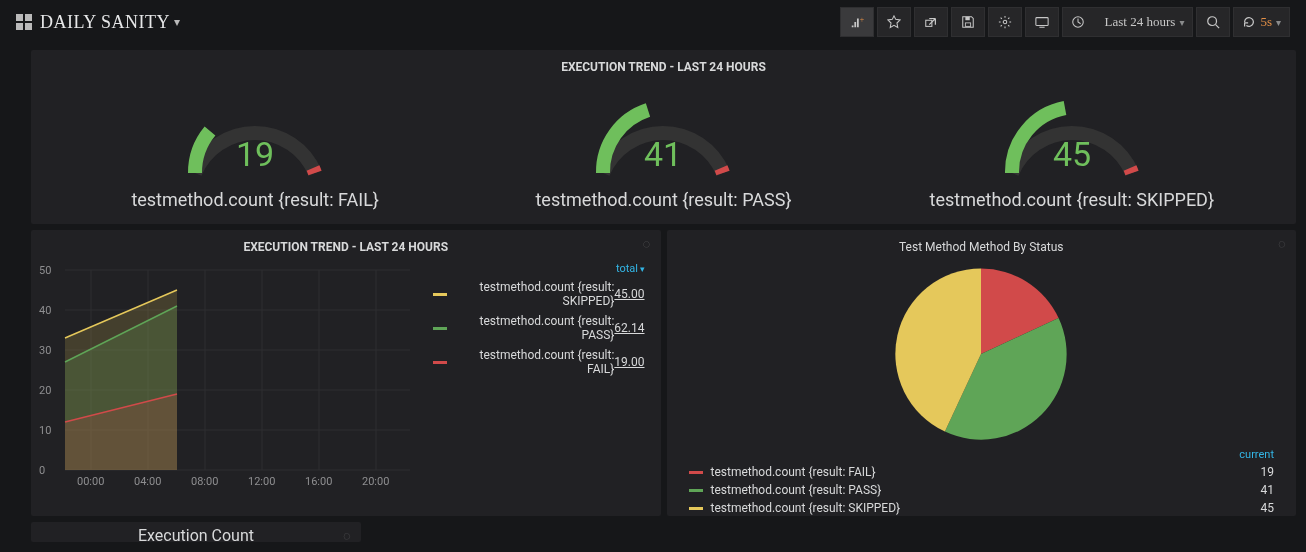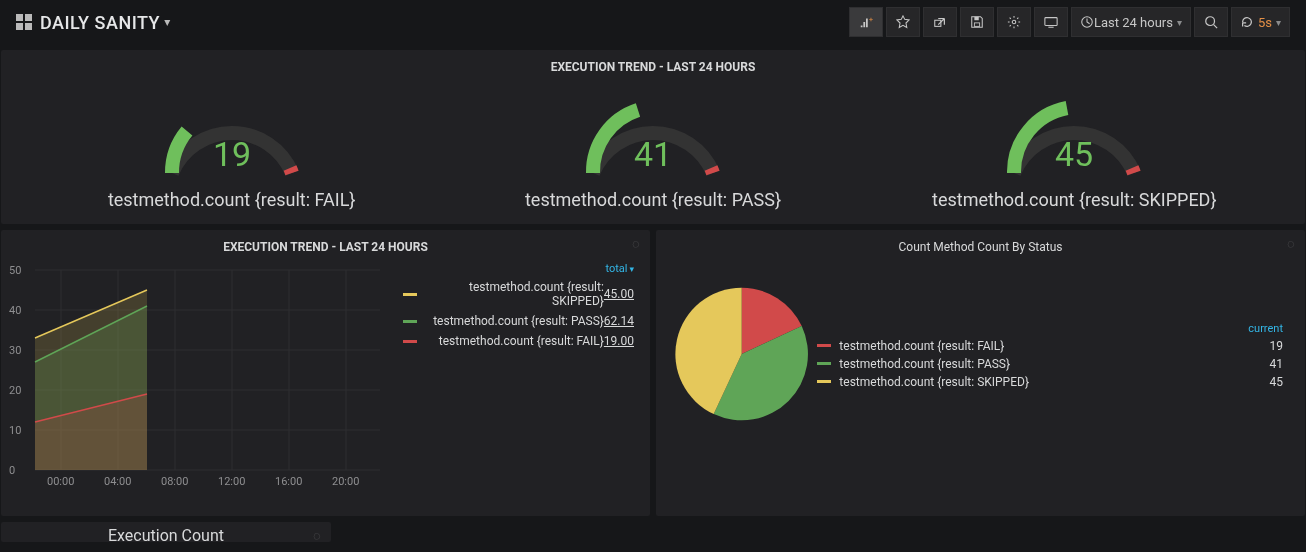--- a/index.html
+++ b/index.html
@@ -10,20 +10,21 @@
     font-size: 13px;
     width: 1306px;
     height: 552px;
     overflow: hidden;
   }
   .topbar {
     display: flex;
     align-items: center;
     padding: 4px 16px;
     height: 44px;
+    font-family: Liberation Serif, serif;
   }
   .grid-icon { width:16px; height:16px; display:inline-block; margin-right:8px;}
   .grid-icon svg { width:16px; height:16px; fill:#bababa; }
   .title { color:#e6e7e8; font-size:18px; font-weight:500; letter-spacing:0.5px; }
   .title-caret { color:#bababa; font-size:12px; margin-left:4px;}
   .spacer { flex:1; }
   .tbtn {
     background:#262628;
     border:1px solid #2f2f31;
     color:#c7c7c7;
@@ -33,23 +34,23 @@
     align-items:center;
     justify-content:center;
     margin-left:3px;
     cursor:pointer;
     font-size:13px;
     padding:0 8px;
   }
   .tbtn.active { background:#3a3a3c; }
   .tbtn svg { width:14px; height:14px; fill:#c7c7c7; }
   .refresh-val { color:#e38f46; margin-left:4px; }
-  .time-text { margin-left:0; }
+  .time-text { margin-left:20px; }
   .caret-dn { font-size:10px; margin-left:4px; color:#8a8b8c;}
-  .panels { padding:6px 1px; }
+  .panels { padding:6px 10px;margin-left:21px; }
   .panel {
     background:#212124;
     border-radius:2px;
     position:relative;
   }
   .panel-menu { position:absolute; top:6px; right:10px; color:#5a5a5c; cursor:pointer;}
   .panel-title { text-align:center; font-size:12px; font-weight:700; color:#d8d9da; padding:10px 0 6px;}
   .gauge-row { display:flex; justify-content:space-around; padding:8px 20px 14px;}
   .gauge { width:340px; text-align:center; }
   .gauge svg { width:170px; height:100px; }
@@ -62,21 +63,21 @@
   .chart-area { display:flex; padding:0 10px 10px 4px; height:240px;}
   .line-svg { width:380px; height:230px; }
   .legend-tbl { flex:1; padding-left:12px; font-size:12px;text-align:right; }
   .legend-hdr { display:flex; justify-content:flex-end; color:#33b5e5; font-size:11px; padding:2px 6px;}
   .legend-hdr .sort { display:inline-flex; align-items:center; }
   .legend-hdr .sort::after { content:"▾"; font-size:9px; color:#33b5e5; margin-left:2px;}
   .lrow { display:flex; align-items:center; padding:3px 6px; }
   .lrow .dash { width:14px; height:3px; margin-right:8px; }
   .lrow .lbl { flex:1; color:#d8d9da; }
   .lrow .val { color:#d8d9da;text-decoration:underline; }
-  .pie-wrap { display:flex; flex-direction:row; align-items:center; padding:4px 16px 8px;}
+  .pie-wrap { display:flex; flex-direction:column; align-items:center; padding:4px 16px 8px;}
   .pie-svg { width:180px; height:180px; }
   .pie-legend { width:100%; font-size:12px; margin-top:4px; }
   .pie-legend .hdr { display:flex; justify-content:flex-end; color:#33b5e5; font-size:11px; padding:0 6px 2px;}
   .plrow { display:flex; align-items:center; padding:2px 6px;}
   .plrow .dash { width:14px; height:3px; margin-right:8px;}
   .plrow .lbl { flex:1; color:#d8d9da;}
   .plrow .val { color:#d8d9da;}
   .row3 { margin-top:6px; display:flex; gap:6px; }
   .row3 .panel { height:20px; padding-top:0; width:330px;}
   .row3 .panel-title { padding:4px 0; font-size:16px; font-weight:700;}
@@ -259,21 +260,21 @@
             <span class="dash" style="background:#d14a4a"></span>
             <span class="lbl">testmethod.count {result: FAIL}</span>
             <span class="val">19.00</span>
           </div>
         </div>
       </div>
     </div>
 
     <div class="panel right">
       <div class="panel-menu"><span class="spin">◌</span></div>
-      <div class="panel-title" style="font-weight:400">Count Method Count By Status</div>
+      <div class="panel-title" style="font-weight:400">Test Method Method By Status</div>
       <div class="pie-wrap">
         <svg class="pie-svg" viewBox="-1 -1 2 2">
 
           <path d="M 0 -0.95 A 0.95 0.95 0 0 1 0.862 -0.401 L 0 0 Z" fill="#d14a4a"></path>
           <path d="M 0.862 -0.401 A 0.95 0.95 0 0 1 -0.401 0.862 L 0 0 Z" fill="#5fa557"></path>
           <path d="M -0.401 0.862 A 0.95 0.95 0 0 1 0 -0.95 L 0 0 Z" fill="#e5c85b"></path>
         </svg>
         <div class="pie-legend">
           <div class="hdr">
               <span>current</span>

